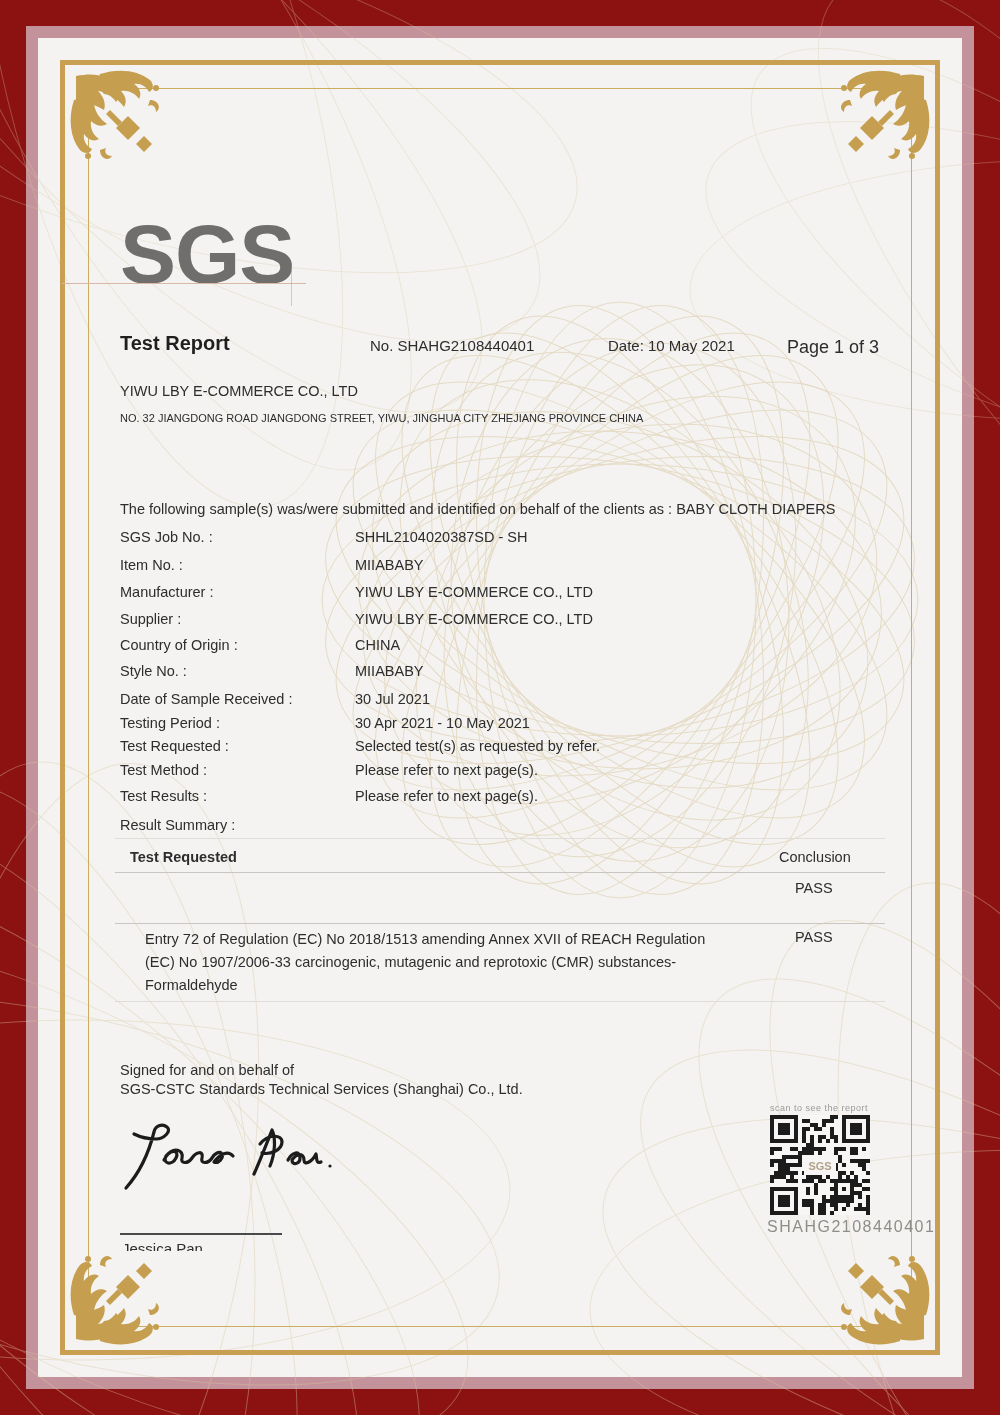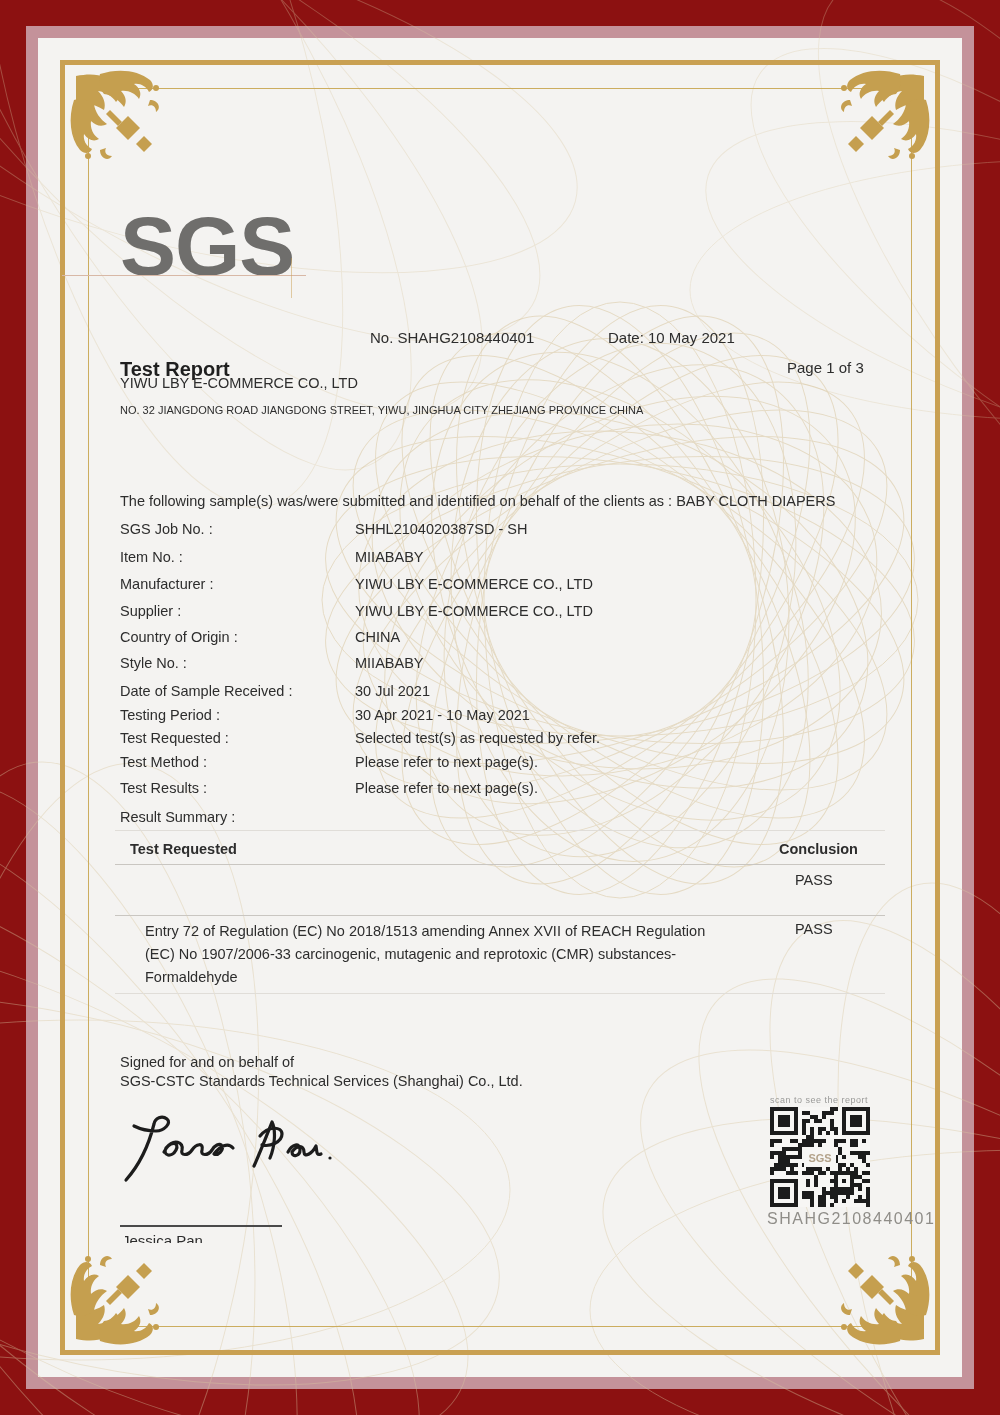--- a/index.html
+++ b/index.html
@@ -5,41 +5,41 @@
   html,body{margin:0;padding:0;}
   body{font-family:"Liberation Sans", sans-serif;background:#555;}
   .page{position:relative;width:1000px;height:1415px;background:#8c1111;overflow:hidden;}
   .pink-band{position:absolute;inset:26px;background:#c4929a;}
   .paper{position:absolute;inset:38px;background:#f4f3f1;}
   .bg-guilloche{position:absolute;left:0;top:0;width:1000px;height:1415px;}
   .gl{fill:none;stroke:#d9c7a1;stroke-width:1;}
   .gold-border-thick{position:absolute;left:60px;top:60px;width:880px;height:1295px;border:5px solid #c9a052;box-sizing:border-box;}
   .gold-border-thin{position:absolute;left:88px;top:88px;width:824px;height:1239px;border:1.5px solid #c9a956;box-sizing:border-box;opacity:.95;}
   .orn{position:absolute;width:100px;height:100px;}
-  .content{position:absolute;left:0;top:8px;width:1000px;height:1041px;color:#2d2d2d;}
+  .content{position:absolute;left:0;top:16px;width:1000px;height:1041px;color:#2d2d2d;}
   .abs{position:absolute;}
   .logo{left:120px;top:196px;font-size:84px;line-height:1;font-weight:bold;letter-spacing:-1px;color:#6f6e6c;}
   .logo-rule{left:62px;top:267px;width:244px;height:1px;background:#d8b8a6;}
   .logo-tick{left:291px;top:250px;width:1px;height:40px;background:#c9a052;opacity:.5;}
-  .title{left:120px;top:316px;font-size:20px;font-weight:bold;color:#1f1f1f;margin-top:34px;}
+  .title{left:120px;top:316px;font-size:20px;font-weight:bold;color:#1f1f1f;}
   .hdr-no{left:370px;top:321px;font-size:15px;}
   .hdr-date{left:608px;top:321px;font-size:15px;}
-  .hdr-page{left:787px;top:321px;font-size:15px;margin-top:30px;}
+  .hdr-page{left:787px;top:321px;font-size:18px;}
   .client{left:120px;top:367px;font-size:14.5px;}
   .addr{left:120px;top:396px;font-size:11px;}
   .intro{left:120px;top:485px;font-size:14.5px;white-space:nowrap;}
   .drow{left:120px;font-size:14.5px;}
   .dlabel{display:inline-block;width:235px;}
   .dvalue{display:inline-block;}
   .rs-label{left:120px;top:801px;font-size:14.5px;}
   .rule{height:1px;left:115px;width:770px;}
   .r-light{background:#e0ddd8;}
   .r-mid{background:#c9c6c1;}
   .th-test{left:130px;top:833px;font-size:14.5px;font-weight:bold;}
-  .th-concl{left:779px;top:833px;font-size:14.5px;font-weight:bold;}
+  .th-concl{left:779px;top:833px;font-size:14.5px;font-weight:normal;}
   .trow{left:145px;width:585px;font-size:14.5px;line-height:23px;}
   .tpass{left:795px;font-size:14.5px;}
   .sig1{left:120px;top:1046px;font-size:14.5px;}
   .sig2{left:120px;top:1065px;font-size:14.5px;}
   .sig-svg{left:112px;top:1096px;}
   .sig-rule{left:120px;top:1217px;width:162px;height:2px;background:#4a4a4a;}
   .sig-name{left:122px;top:1224px;font-size:15px;height:11px;overflow:hidden;color:#2d2d2d;}
   .qr-top{left:770px;top:1087px;font-size:9px;color:#9a9a98;letter-spacing:.5px;}
   .qr-box{left:770px;top:1099px;width:100px;height:100px;}
   .qr-bottom{left:767px;top:1202px;font-size:16px;color:#8f8d88;letter-spacing:1.5px;}

